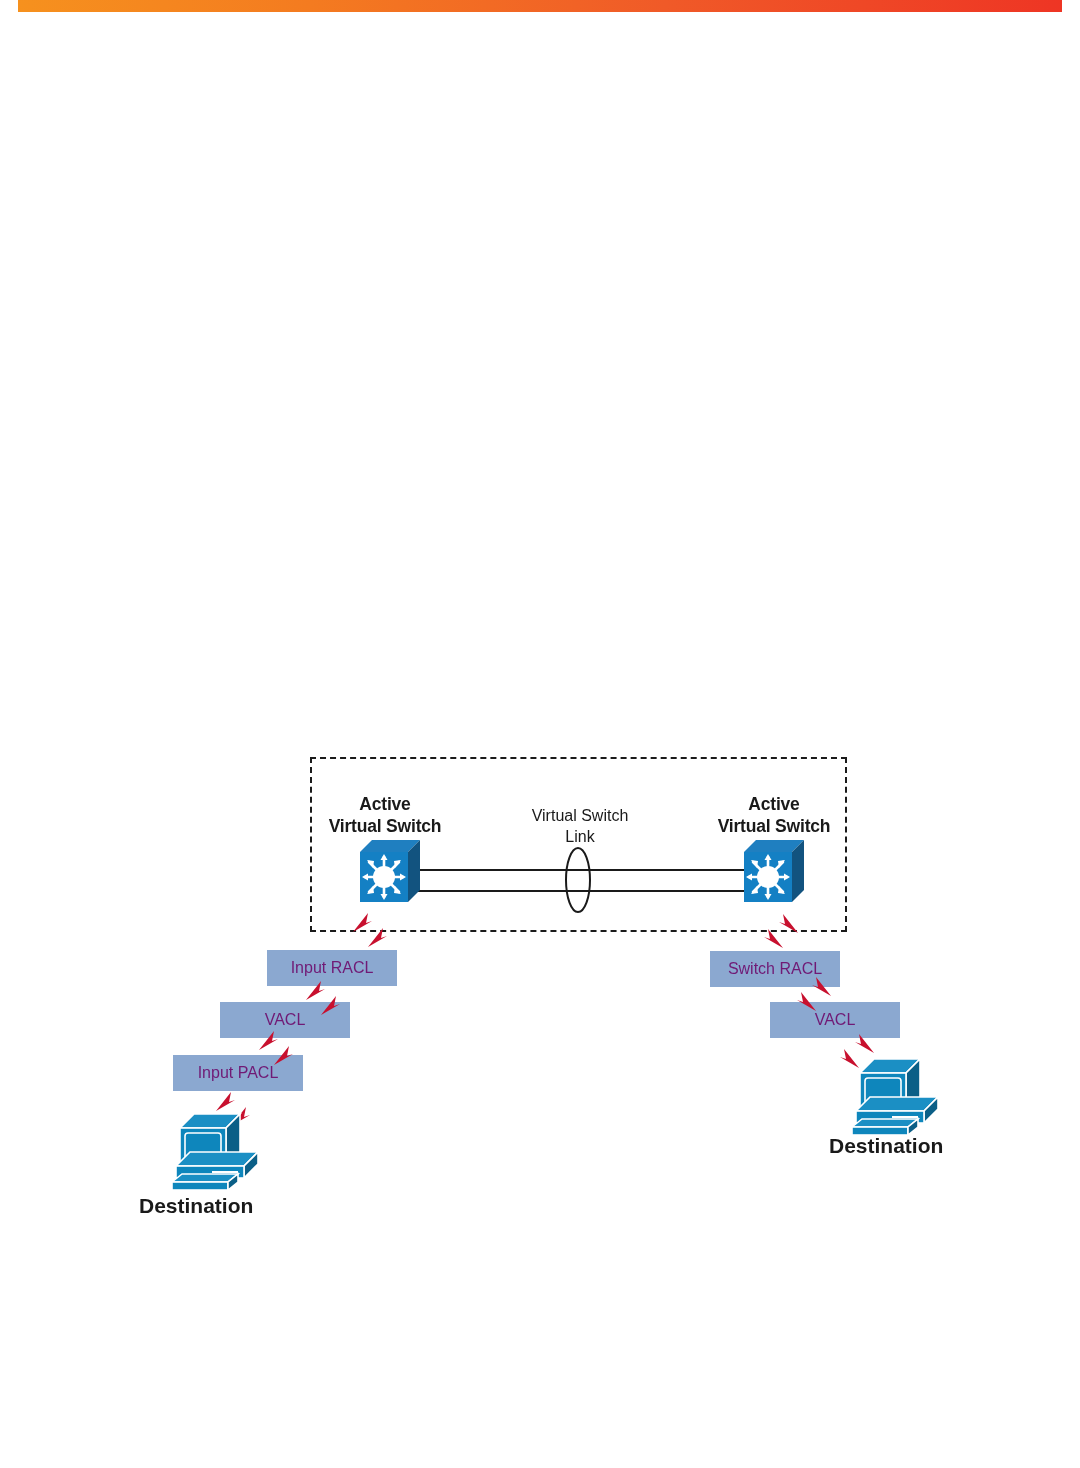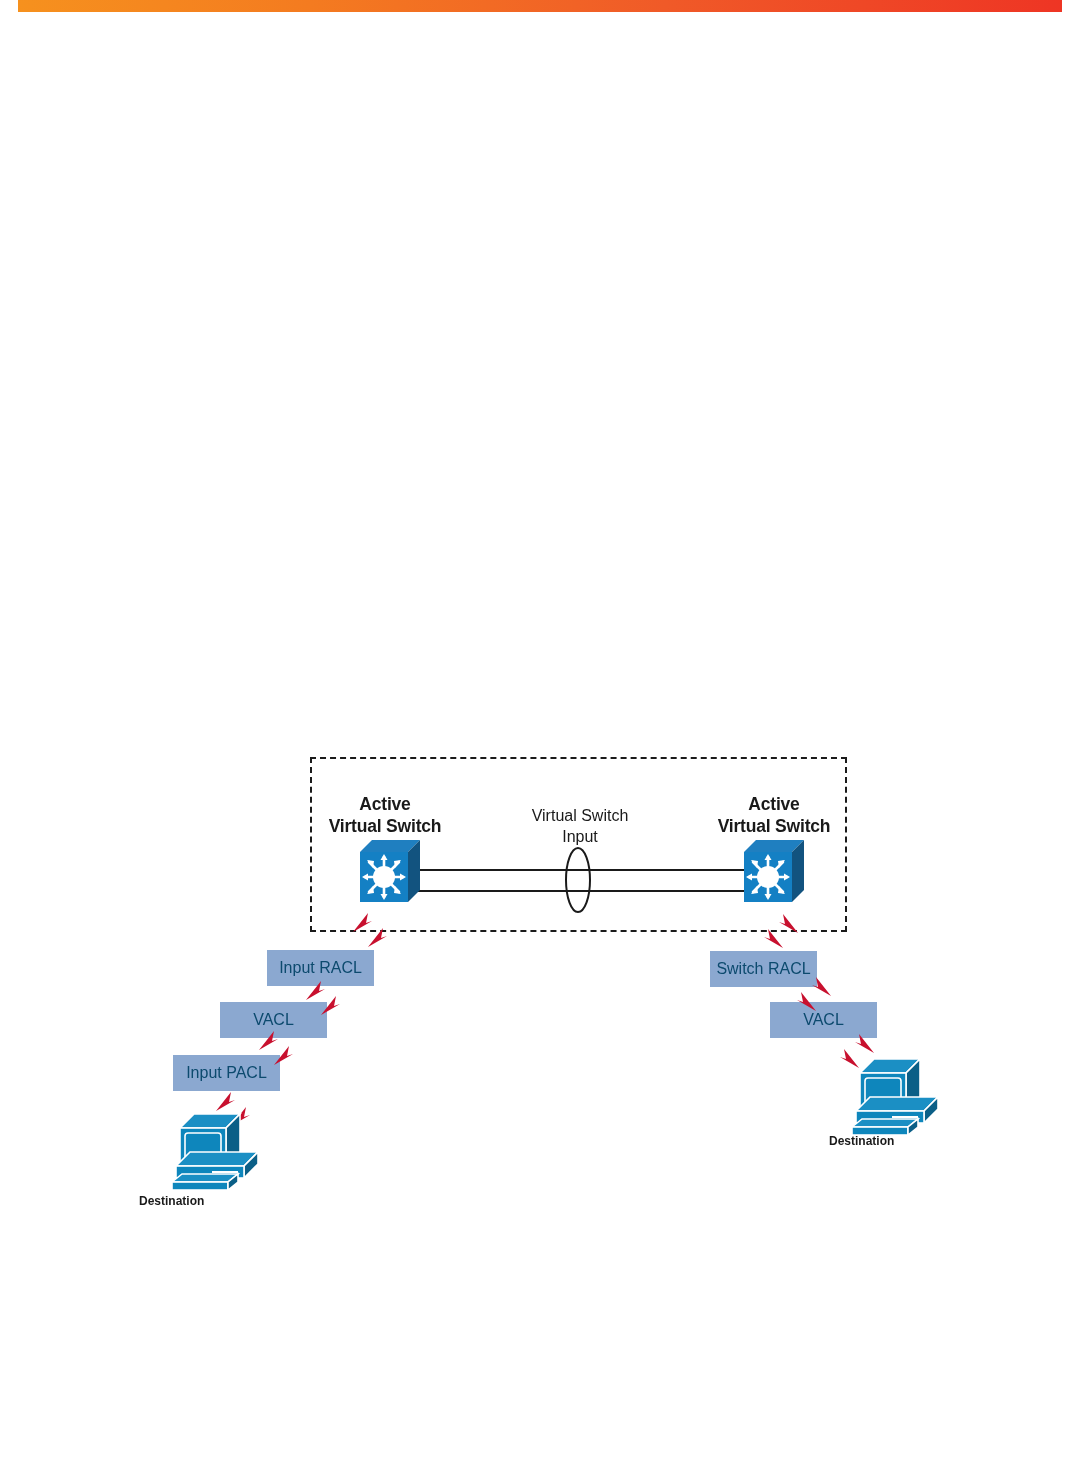--- a/index.html
+++ b/index.html
@@ -76,24 +76,24 @@
   .switch-icon { position: absolute; width: 68px; height: 68px; }
   #active-switch-icon  { left: 356px; top: 824px; }
   #standby-switch-icon { left: 740px; top: 824px; }
 
   
   #vsl-link { position: absolute; left: 408px; top: 830px; width: 340px; height: 72px; }
 
   
   .acl-box {
     position: absolute;
-    width: 107px;
+    width: 130px;
     height: 36px;
     background: #8ba8d0;
-    color: #0c4a6e;
+    color: #701a75;
     font-size: 16px;
     display: flex;
     align-items: center;
     justify-content: center;
     box-sizing: border-box;
   }
   #acl-input-racl  { left: 267px; top: 936px; }
   #acl-vacl-left   { left: 220px; top: 988px; }
   #acl-input-pacl  { left: 173px; top: 1041px; }
   #acl-output-racl { left: 710px; top: 937px; }
@@ -109,21 +109,21 @@
   #arrow-6 { left: 790px; top: 963px; }
   #arrow-7 { left: 833px; top: 1020px; }
 
   
   .computer-icon { position: absolute; width: 92px; height: 86px; }
   #computer-left  { left: 168px; top: 1098px; }
   #computer-right { left: 848px; top: 1043px; }
 
   .dest-label {
     position: absolute;
-    font-size: 12px;
+    font-size: 21px;
     font-weight: bold;
     color: #1a1a1a;
     white-space: nowrap;
   }
   #dest-label-left  { left: 139px; top: 1180px; }
   #dest-label-right { left: 829px; top: 1120px; }
 </style>
 </head>
 <body>
 
@@ -138,21 +138,21 @@
     <span>Virtual Switch</span>
   </div>
 
   <div class="switch-title" id="standby-switch-title">
     <span>Active</span><br>
     <span>Virtual Switch</span>
   </div>
 
   <div id="vsl-caption">
     <span>Virtual Switch</span><br>
-    <span>Input</span>
+    <span>Link</span>
   </div>
 
   <svg id="vsl-link" viewBox="0 0 340 72">
     <line x1="0" y1="26" x2="340" y2="26" stroke="#1a1a1a" stroke-width="2"></line>
     <line x1="0" y1="47" x2="340" y2="47" stroke="#1a1a1a" stroke-width="2"></line>
     <ellipse cx="170" cy="36" rx="12" ry="32" fill="none" stroke="#1a1a1a" stroke-width="2"></ellipse>
   </svg>
 
   <svg class="switch-icon" id="active-switch-icon" viewBox="0 0 68 68">
 

